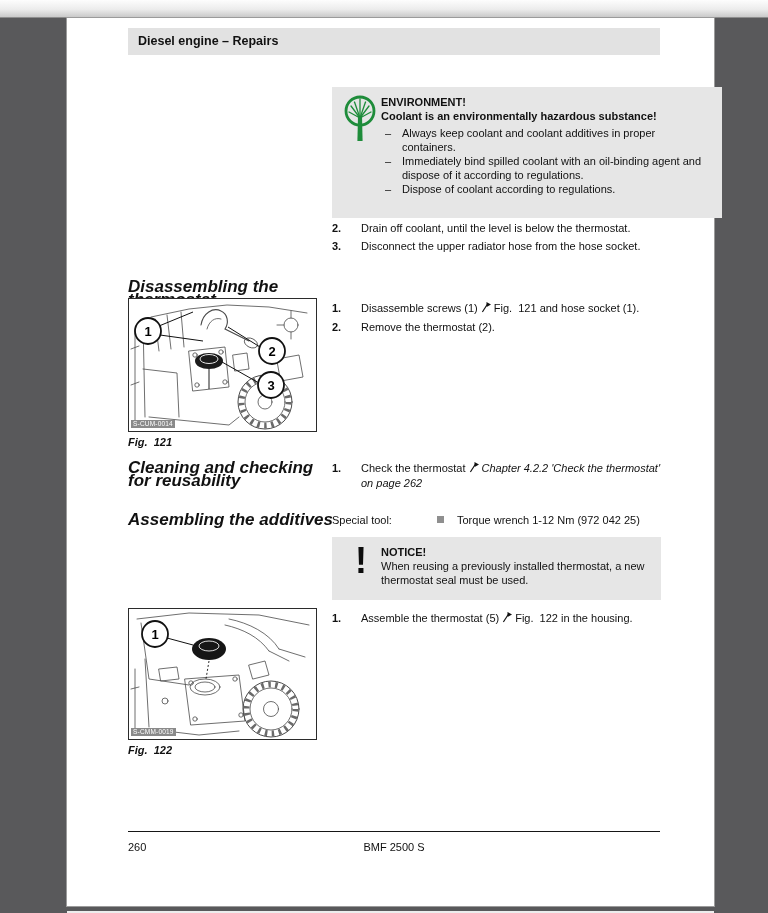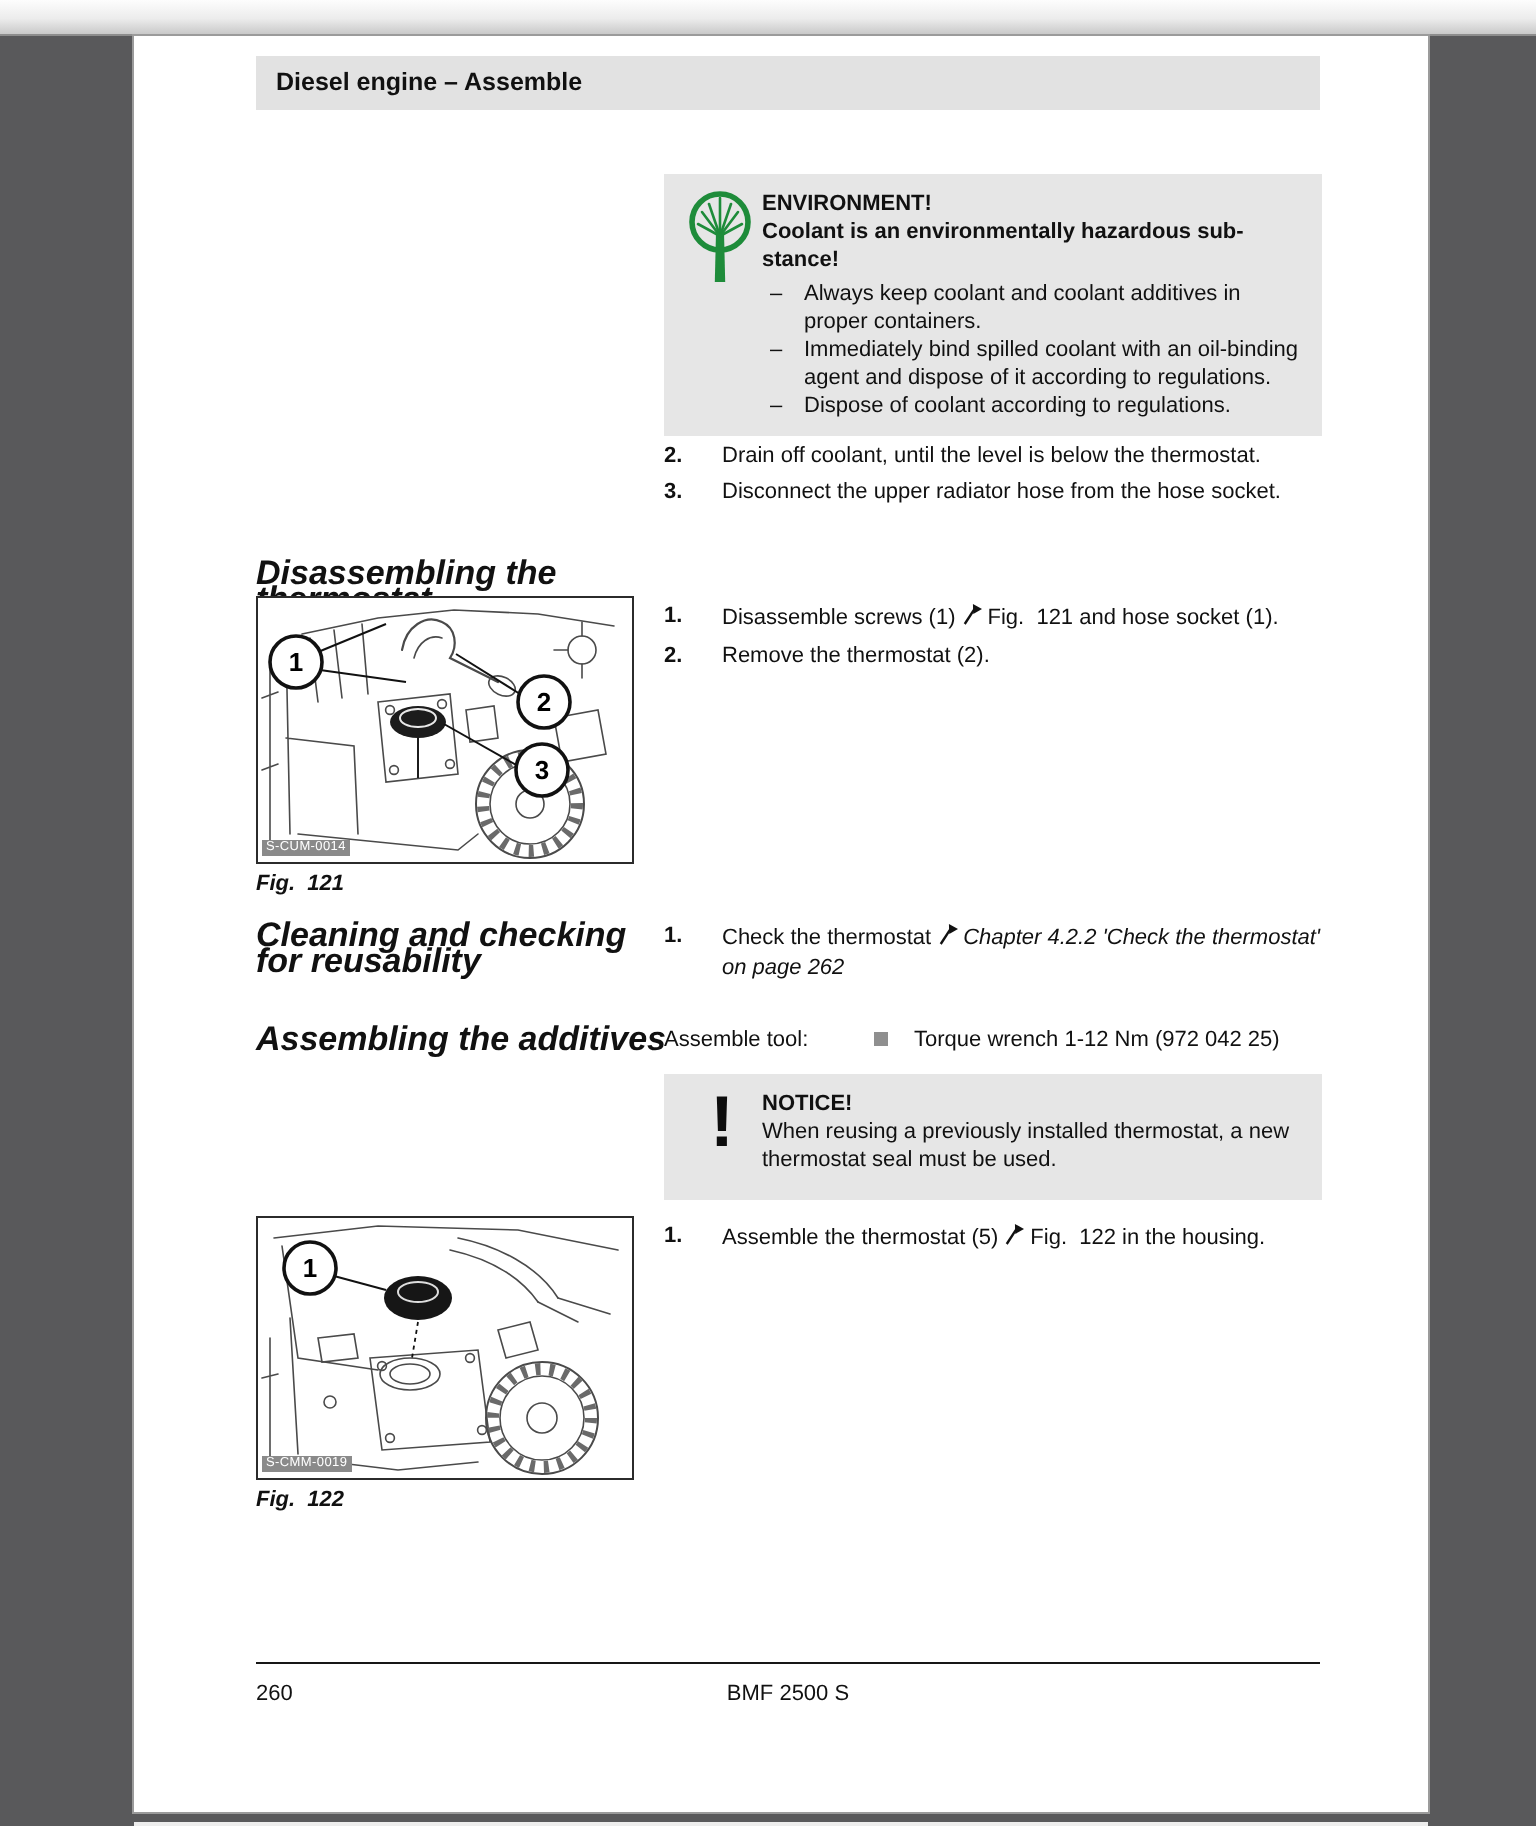--- a/index.html
+++ b/index.html
@@ -21,21 +21,21 @@
   .next-page-sliver{
     position:absolute;left:67px;top:911px;width:647px;height:2px;background:#ededed;
   }
   
   .hdrbar{
     position:absolute;left:61px;top:10px;width:532px;height:27px;
     background:#e2e2e2;line-height:27px;padding-left:10px;box-sizing:border-box;
     font-size:12.5px;font-weight:bold;
   }
   .graybox{position:absolute;background:#e6e6e6}
-  .envbox{left:265px;top:69px;width:329px;height:131px}
+  .envbox{left:265px;top:69px;width:390px;height:131px}
   .noticebox{left:265px;top:519px;width:329px;height:63px}
   .boxicon{position:absolute;left:10px;top:7px;width:36px;height:48px}
   .boxtext{margin-left:49px;padding:8px 10px 0 0;font-size:11px;line-height:14px}
   .boxtitle{font-weight:bold}
   .boxlead{font-weight:bold}
   .dashrow{display:grid;grid-template-columns:21px 1fr}
   .dashrow .d{padding-left:4px}
   .bang{
     position:absolute;left:14px;top:6px;width:30px;text-align:center;
     font-size:36px;font-weight:800;line-height:1;color:#0d0d0d;
@@ -67,21 +67,21 @@
   .it{font-style:italic}
 </style>
 </head>
 <body>
 
 <div class="toolbar"></div>
 
 <div class="page">
 
   <div class="hdrbar">
-    <span>Diesel engine – Assemble</span>
+    <span>Diesel engine – Repairs</span>
   </div>
 
   <div class="graybox envbox">
     <div class="boxicon">
       <svg width="36" height="48" viewBox="0 0 36 48">
         <circle cx="18" cy="17" r="14" fill="none" stroke="#1e8c3a" stroke-width="2.8"></circle>
         <path d="M16 22 L15.4 47 L20.6 47 L20 22 Z" fill="#1e8c3a"></path>
         <g stroke="#1e8c3a" stroke-width="1.3" stroke-linecap="round">
           <path d="M18 24 L18 5"></path>
           <path d="M18 24 L12.5 8"></path>
@@ -194,21 +194,21 @@
       <span class="txt"><span>Check the thermostat</span><span class="reficon"><svg width="10" height="12" viewBox="0 0 11 12">
               <path d="M1.5 11.5 L7 3" stroke="#111" stroke-width="1.3" fill="none"></path>
               <path d="M6 0.5 L11 3.2 L6.2 6 Z" fill="#111"></path>
             </svg></span><span class="it">Chapter 4.2.2 'Check the thermo­stat' on page 262</span></span>
     </div>
   </div>
 
   <div class="lefthead" style="top:495px">Assembling the additives</div>
 
   <div class="col sptool" style="top:495px">
-    <span>Assemble tool:</span>
+    <span>Special tool:</span>
     <span>
         <span class="sqbullet" style="display:block"></span>
       </span>
     <span>Torque wrench 1-12 Nm (972 042 25)</span>
   </div>
 
   <div class="graybox noticebox">
     <div class="bang">!</div>
     <div class="boxtext">
       <div class="boxtitle">NOTICE!</div>

